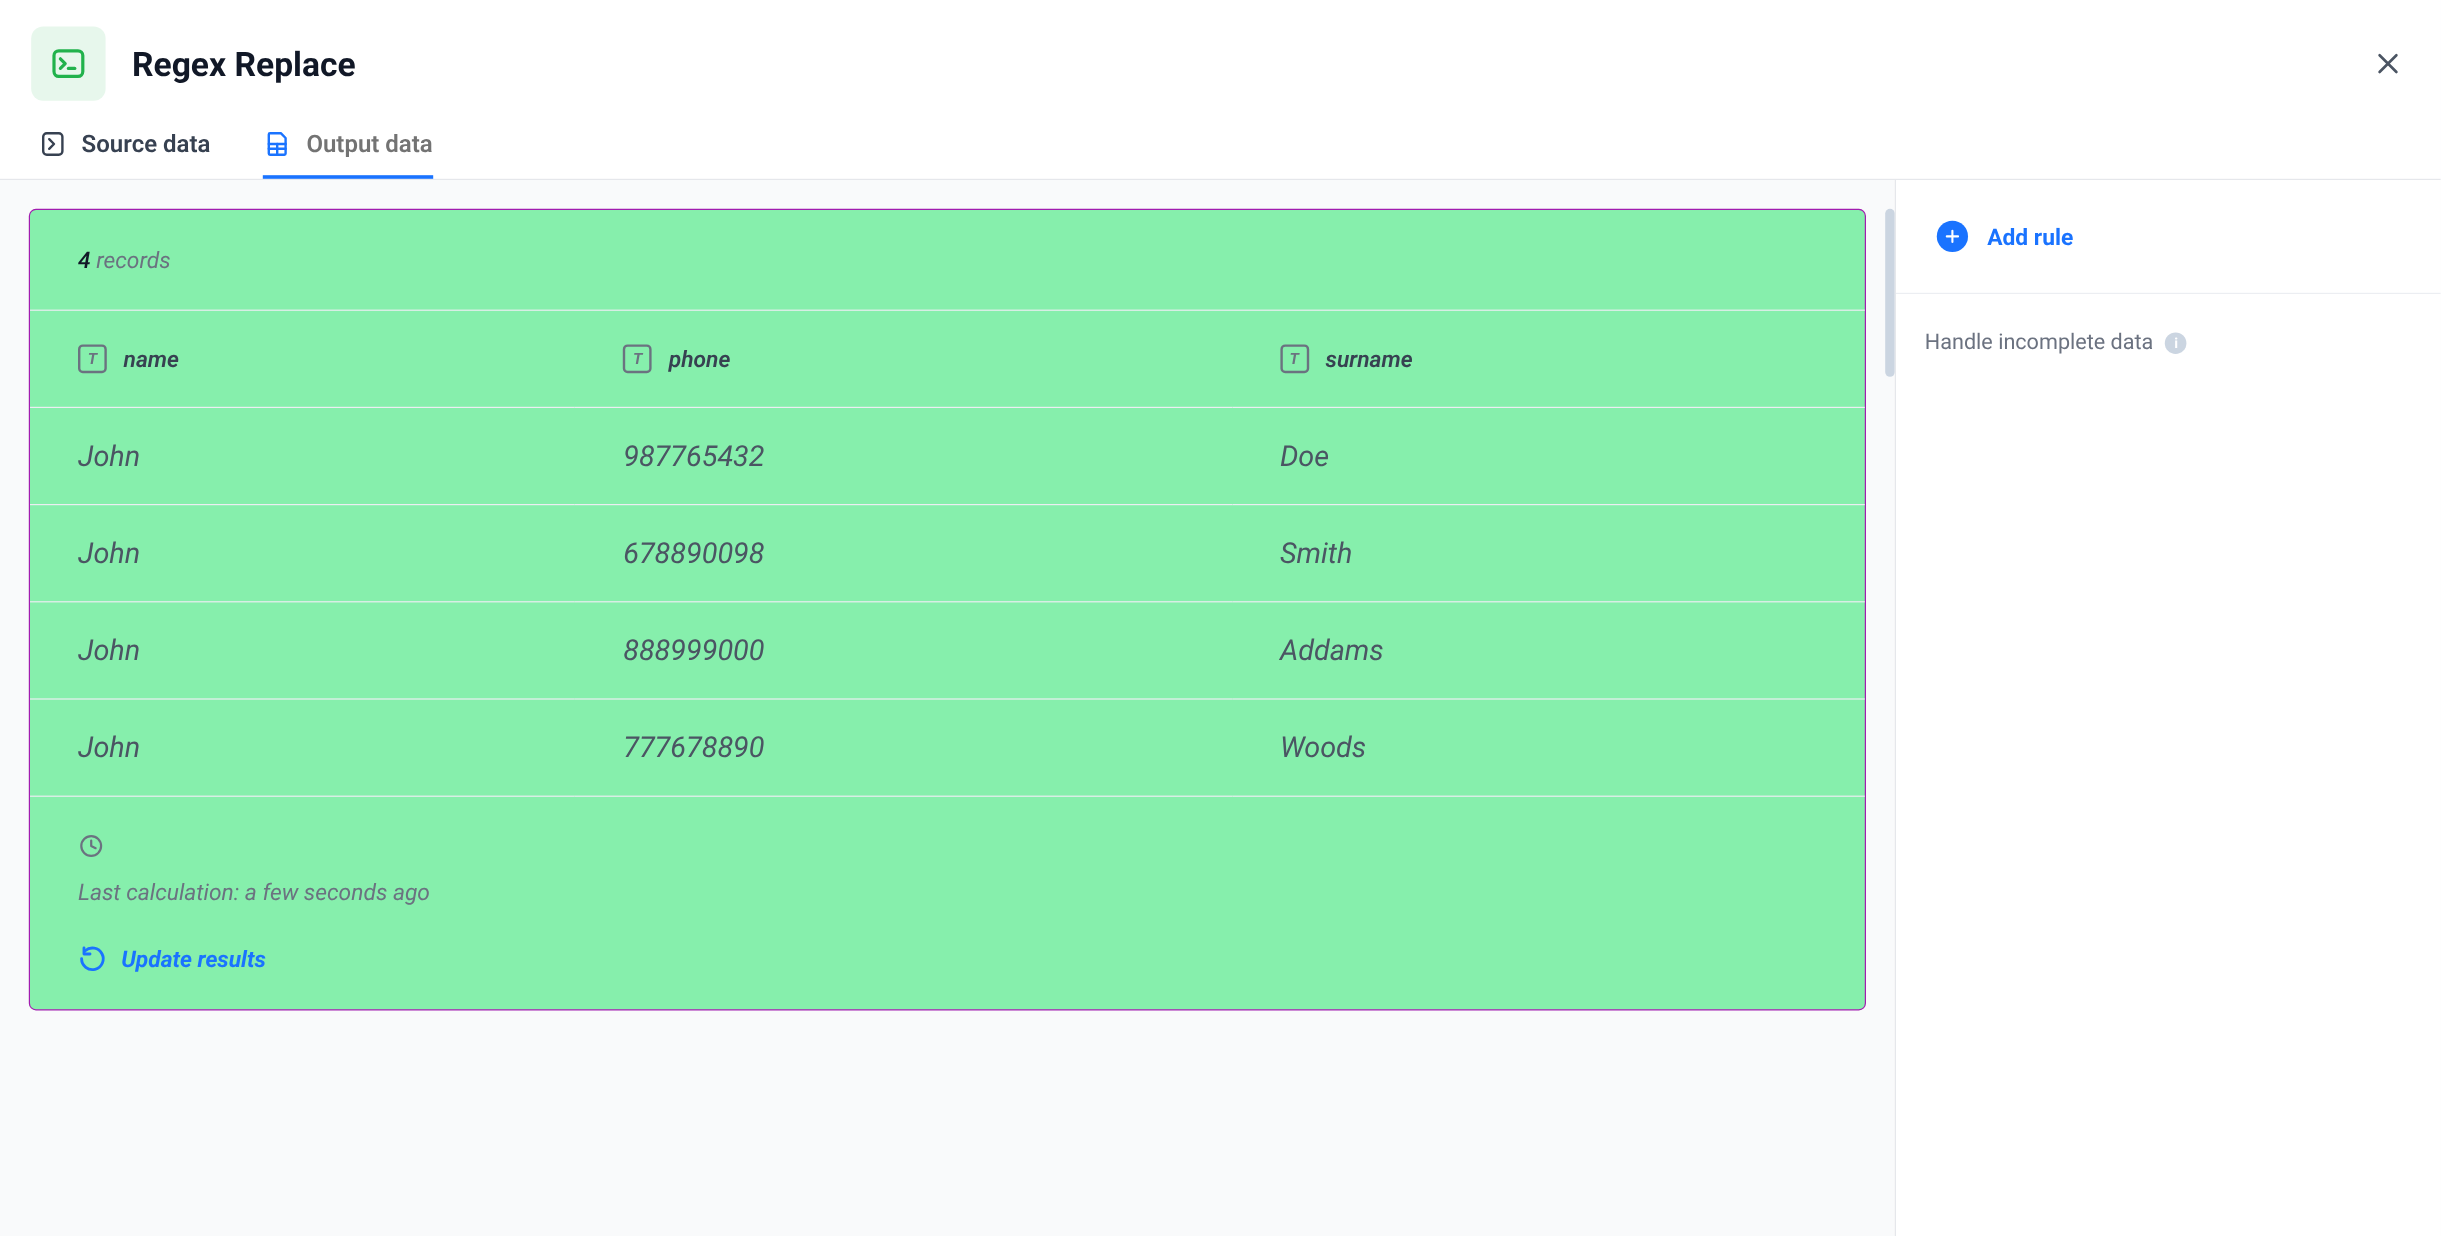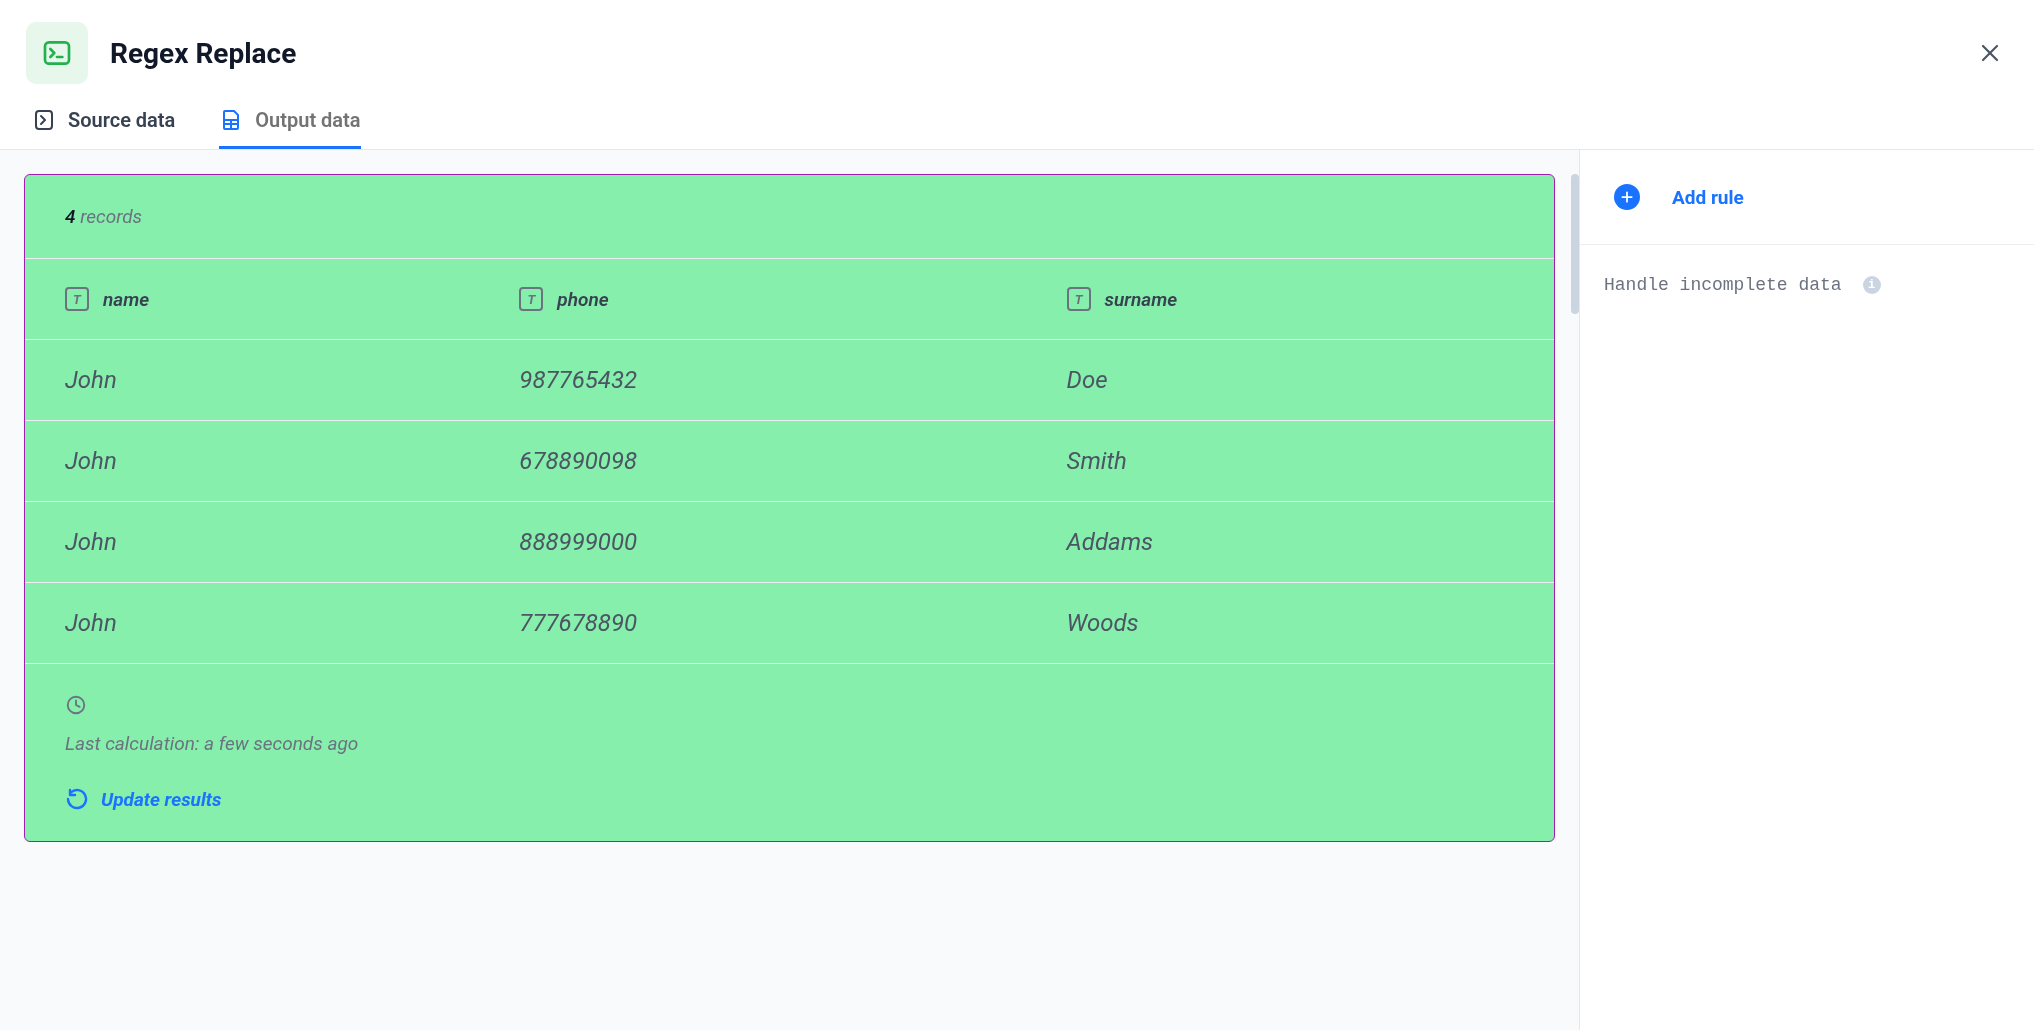--- a/index.html
+++ b/index.html
@@ -159,39 +159,38 @@
     color: #1a73ff;
     font-weight: 700;
     font-size: 19px;
     cursor: pointer;
   }
 
   
   .add-rule-row {
     display: flex;
     align-items: center;
-    gap: 32px;
+    gap: 16px;
     padding: 34px 34px;
     border-bottom: 1px solid #eceef2;
     color: #1a73ff;
     font-weight: 700;
     font-size: 19px;
     cursor: pointer;
   }
   .plus-circle {
     width: 26px; height: 26px; border-radius: 50%;
     background: #1a73ff;
     display:flex; align-items:center; justify-content:center;
   }
   .section-label {
-    display:flex; align-items:center; gap:21px;
+    display:flex; align-items:center; gap:10px;
     padding: 30px 24px 16px 24px;
     color: #6b7280;
     font-size: 18px;
-    font-family: Liberation Mono, monospace;
   }
   .info-dot {
     width:18px; height:18px; border-radius:50%;
     background:#cbd5e1; color:#fff;
     display:flex; align-items:center; justify-content:center;
     font-size:12px; font-weight:700;
   }
   .select-wrap {
     margin: 0 24px;
   }

